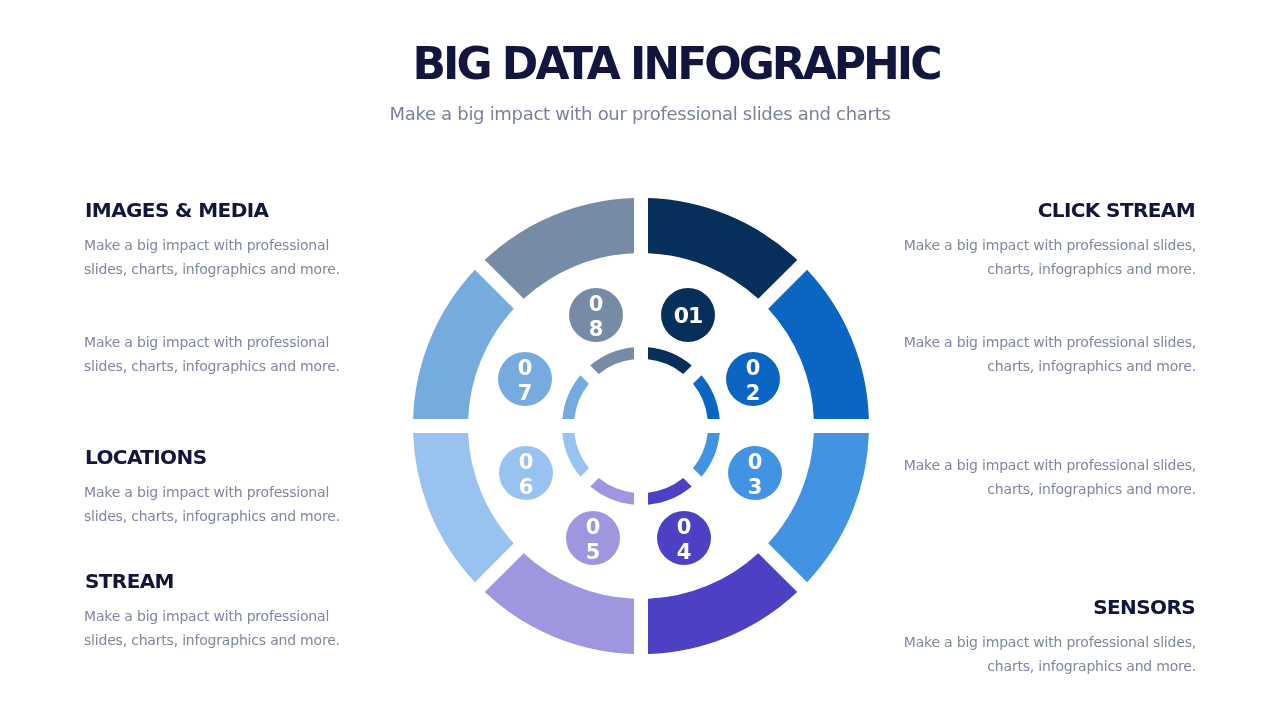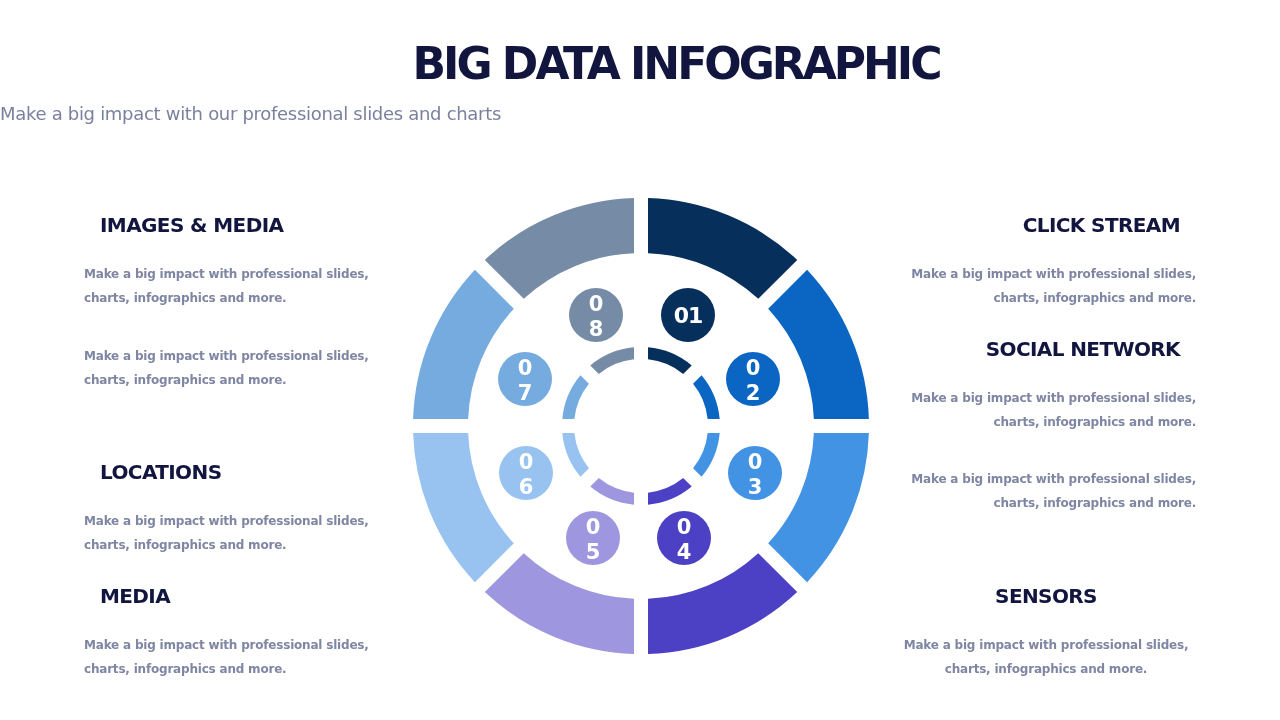--- a/index.html
+++ b/index.html
@@ -1,27 +1,27 @@
 <!DOCTYPE html>
 <html><head>
 <meta charset="utf-8">
 <style>
   html, body { margin: 0; padding: 0; }
   body { width: 1280px; height: 720px; background: #ffffff; position: relative; overflow: hidden;
          font-family: "DejaVu Sans", sans-serif; }
   .title { position: absolute; top: 38px; left: 0; width: 1280px; text-align: center;
            font-family: "DejaVu Sans", sans-serif; font-weight: 700; font-size: 44px;
            letter-spacing: -3px; color: #12163f; padding-left: 36px; }
-  .subtitle { position: absolute; top: 103px; left: 0; width: 1280px; 
+  .subtitle { position: absolute; top: 103px; left: 0; width: 1280px; text-align: center;
               font-size: 18px; color: #7a819e; letter-spacing: -0.3px; }
   .item { position: absolute; width: 300px; }
   .item.left { left: 84px; text-align: left; }
   .item.right { left: 896px; text-align: right; }
-  .item h3 { margin: 16px; font-size: 20px; font-weight: 700; color: #12163f; letter-spacing: -0.6px; line-height: 26px; }
-  .item p { margin: 24px 0 0 0; font-size: 12px; line-height: 24px; color: #7f86a3; letter-spacing: -0.2px; font-weight: bold; }
+  .item h3 { margin: 1px; font-size: 20px; font-weight: 700; color: #12163f; letter-spacing: -0.6px; line-height: 26px; }
+  .item p { margin: 10px 0 0 0; font-size: 14px; line-height: 24px; color: #7f86a3; letter-spacing: -0.2px; }
   .item.left p { width: 292px; }
   .item.right p { width: 300px; margin-left: 0; }
   svg.diagram { position: absolute; left: 0; top: 0; }
   .badge-text { font-family: "DejaVu Sans", sans-serif; font-weight: 700; fill: #ffffff; }
 </style>
 </head>
 <body>
 
 <div class="title">BIG DATA INFOGRAPHIC</div>
 <div class="subtitle">Make a big impact with our professional slides and charts</div>
@@ -31,36 +31,35 @@
   <p>Make a big impact with professional slides, charts, infographics and more.</p>
 </div>
 <div class="item left" style="top:320px;">
   <p>Make a big impact with professional slides, charts, infographics and more.</p>
 </div>
 <div class="item left" style="top:443px;">
   <h3>LOCATIONS</h3>
   <p>Make a big impact with professional slides, charts, infographics and more.</p>
 </div>
 <div class="item left" style="top:567px;">
-  <h3>MEDIA</h3>
+  <h3>STREAM</h3>
   <p>Make a big impact with professional slides, charts, infographics and more.</p>
 </div>
 
 <div class="item right" style="top:196px;text-align:right;">
   <h3>CLICK STREAM</h3>
   <p>Make a big impact with professional slides, charts, infographics and more.</p>
 </div>
 <div class="item right" style="top:320px;">
-  <h3>SOCIAL NETWORK</h3>
   <p>Make a big impact with professional slides, charts, infographics and more.</p>
 </div>
 <div class="item right" style="top:443px;">
   <p>Make a big impact with professional slides, charts, infographics and more.</p>
 </div>
-<div class="item right" style="top:567px;text-align:center;">
+<div class="item right" style="top:593px;">
   <h3>SENSORS</h3>
   <p>Make a big impact with professional slides, charts, infographics and more.</p>
 </div>
 
 <svg class="diagram" width="1280" height="720" viewBox="0 0 1280 720">
   <g id="outer-ring">
       <path d="M647.9989003544847,198.10744769995665 A228,228 0 0 1 797.1953992117656,259.90666098522433 L758.2809504561751,298.8222556415778 A173,173 0 0 0 647.9980900802846,253.14159917658552 Z" fill="#062f5c"></path>
       <path d="M807.0933390147757,269.80460078823444 A228,228 0 0 1 868.8925523000433,419.00109964551535 L813.8584008234145,419.00190991971544 A173,173 0 0 0 768.1777443584222,308.7190495438249 Z" fill="#0a66c2"></path>
       <path d="M868.8925523000433,432.99890035448465 A228,228 0 0 1 807.0933390147757,582.1953992117656 L768.1777443584223,543.2809504561751 A173,173 0 0 0 813.8584008234145,432.99809008028456 Z" fill="#4293e4"></path>
       <path d="M797.1953992117656,592.0933390147757 A228,228 0 0 1 647.9989003544847,653.8925523000433 L647.9980900802847,598.8584008234145 A173,173 0 0 0 758.2809504561751,553.1777443584222 Z" fill="#4c40c4"></path>

